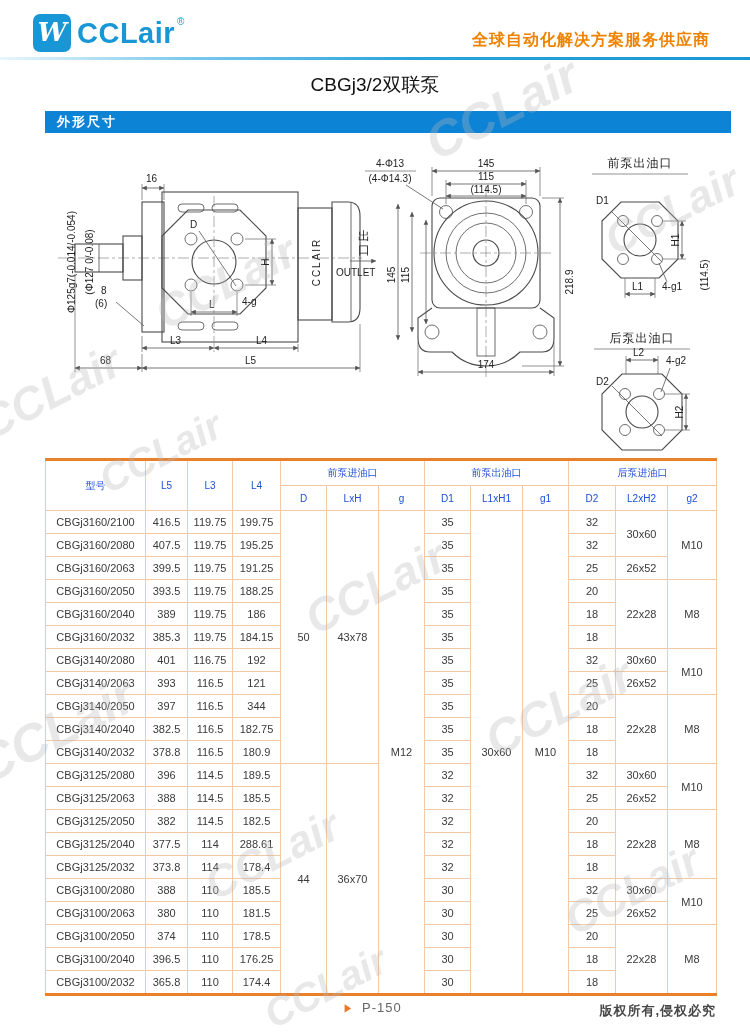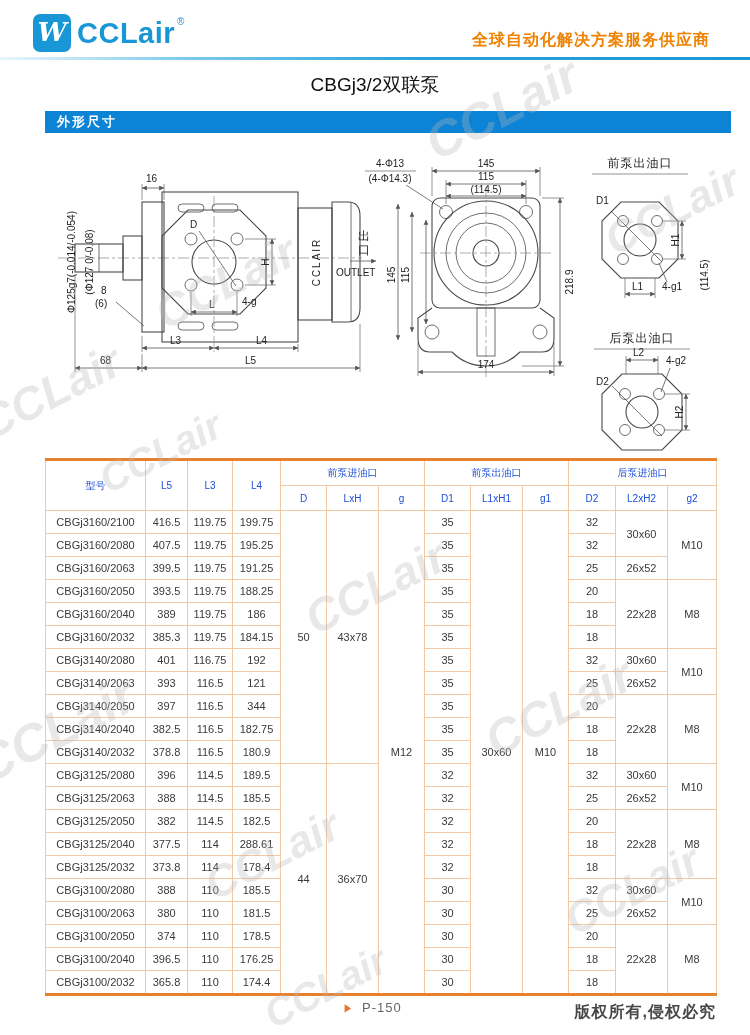--- a/index.html
+++ b/index.html
@@ -35,21 +35,21 @@
   text.dcn{fill:#222;font-size:12px;font-family:"Liberation Sans",sans-serif;letter-spacing:1px;}
   
   .spec-table{position:absolute;left:45px;top:458px;border-collapse:collapse;table-layout:fixed;width:671px;
     border-top:3px solid #e8812e;border-bottom:3px solid #e8812e;font-size:11px;color:#3a3a3a;}
   .spec-table th,.spec-table td{border:1px solid #f3c8a4;text-align:center;padding:0;font-weight:normal;overflow:hidden;white-space:nowrap;}
   .spec-table thead th{height:24px;font-size:10px;color:#1d4ed8;}
   .spec-table tbody td{height:22px;}
   
   .footer-page{position:absolute;left:343px;top:1000px;font-size:13px;color:#666;letter-spacing:1px;}
   .footer-page .tri{color:#e8772a;font-size:10px;margin-right:8px;}
-  .footer-copy{position:absolute;right:34px;top:1002px;font-size:16px;font-weight:bold;color:#474747;letter-spacing:1px;}
+  .footer-copy{position:absolute;right:34px;top:1002px;font-size:13px;font-weight:bold;color:#474747;letter-spacing:1px;}
   
   .wm{position:absolute;color:rgba(185,185,185,0.32);font-weight:bold;font-style:italic;
     transform:rotate(-27deg);pointer-events:none;white-space:nowrap;z-index:1;}
 </style>
 </head>
 <body>
 
 <div class="wm" style="left:420px;top:80px;font-size:50px;">CCLair</div>
 <div class="wm" style="left:600px;top:185px;font-size:44px;">CCLair</div>
 <div class="wm" style="left:150px;top:255px;font-size:46px;">CCLair</div>

